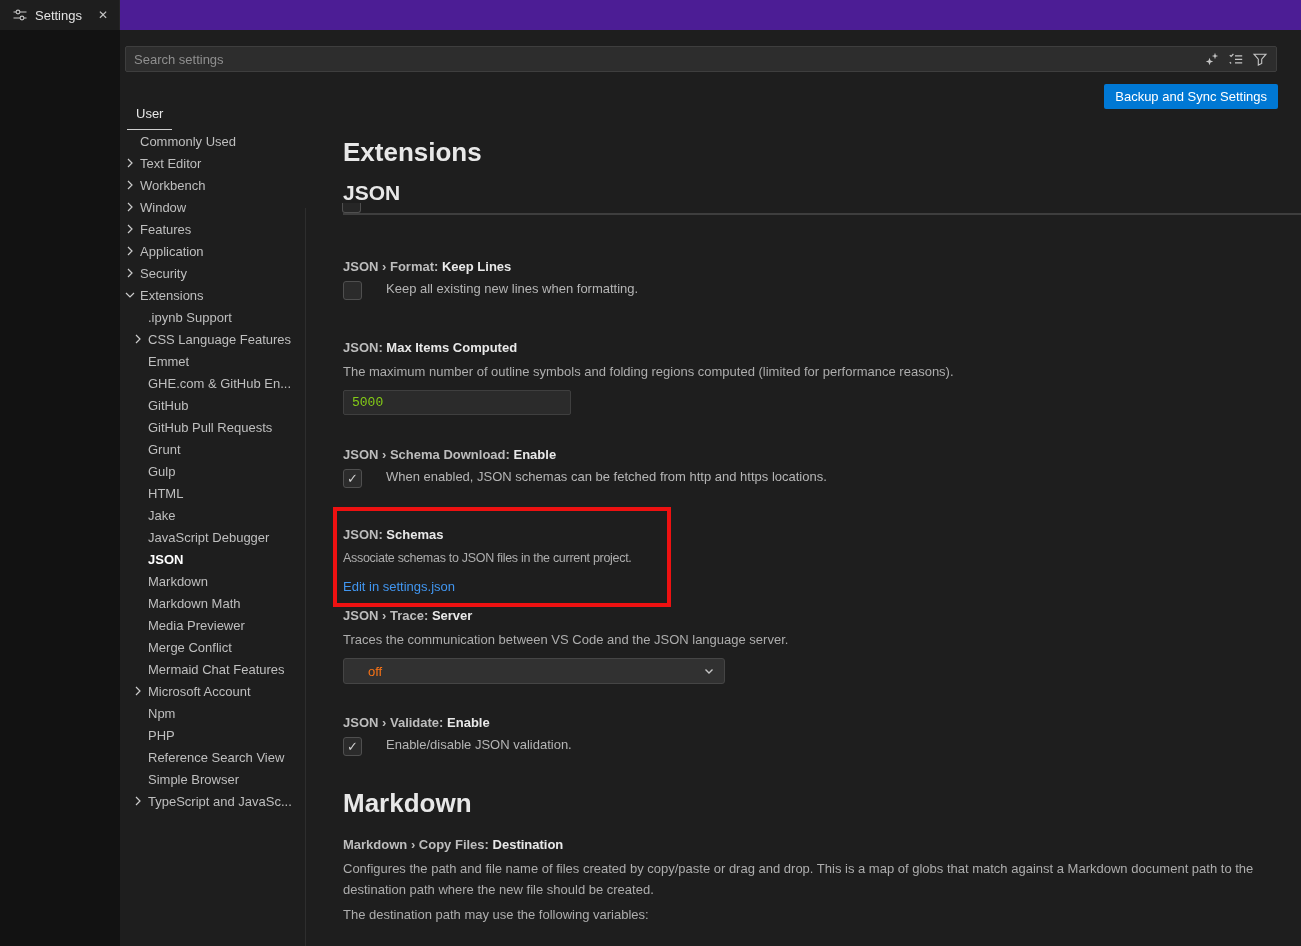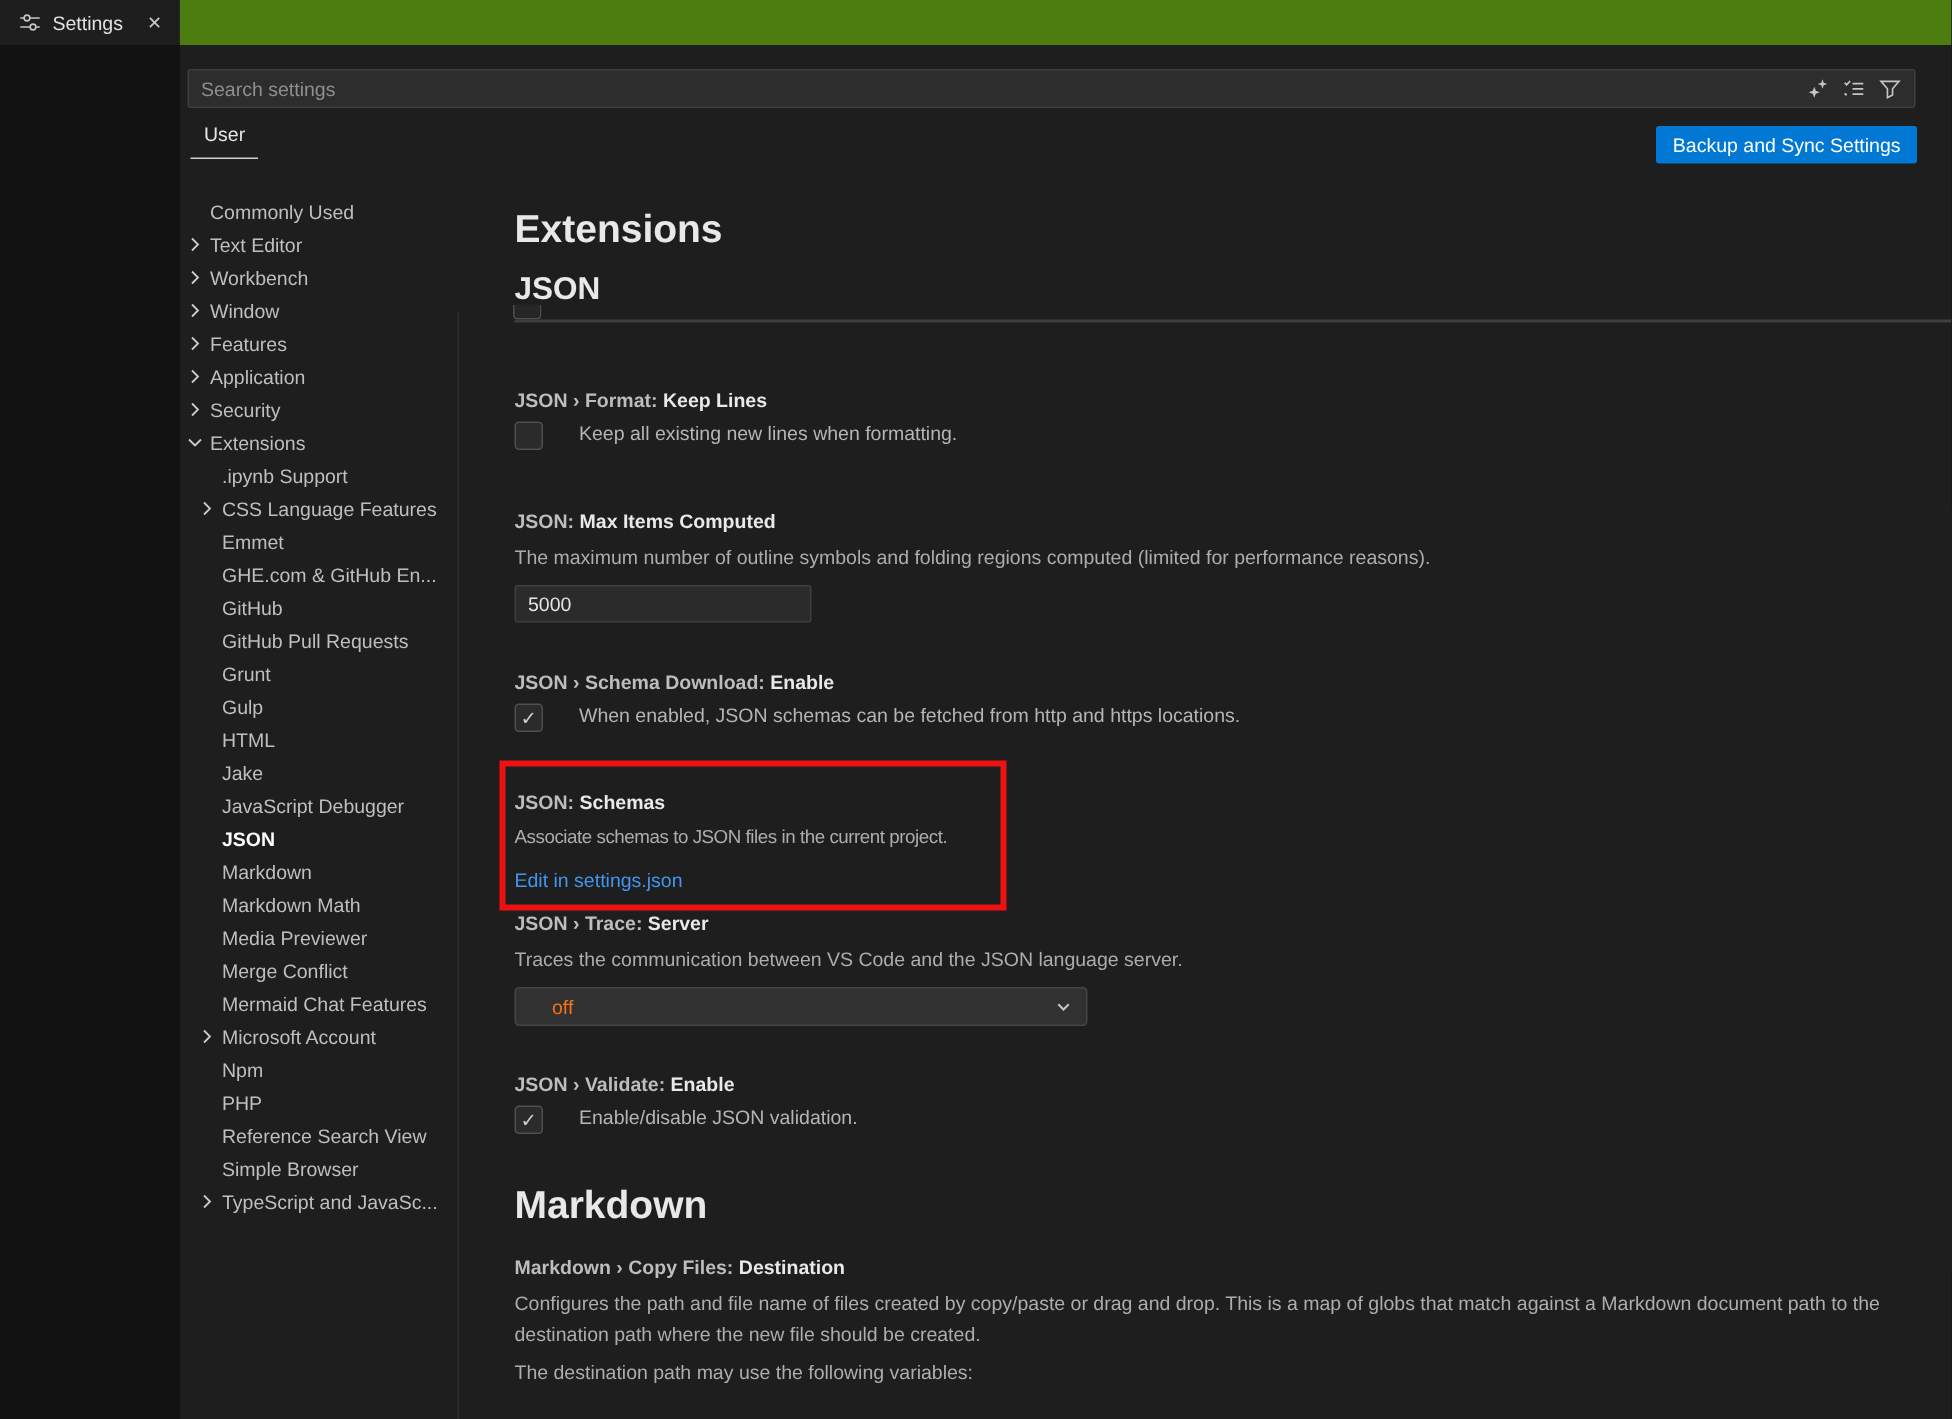--- a/index.html
+++ b/index.html
@@ -5,21 +5,21 @@
   * { box-sizing: border-box; }
   html,body { margin:0; padding:0; }
   body {
     width:1301px; height:946px; position:relative; overflow:hidden;
     background:#121212; color:#cccccc;
     font-family:"Liberation Sans", sans-serif; font-size:13px;
   }
   .surface { position:absolute; left:120px; top:30px; right:0; bottom:0; background:#1e1e1e; }
 
   
-  .tabbar { position:absolute; left:0; top:0; right:0; height:30px; background:#4d7c0f; }
+  .tabbar { position:absolute; left:0; top:0; right:0; height:30px; background:#4c1d95; }
   .tab {
     position:absolute; left:0; top:0; width:120px; height:30px; background:#1e1e1e;
     display:flex; align-items:center; padding:0 8px 0 12px; gap:7px;
     border-right:1px solid #252525; cursor:pointer;
   }
   .tab-label { color:#e2e2e2; flex:1; }
   .tab-close { color:#c5c5c5; font-size:12px; padding:1px 3px; border-radius:3px; }
   .icon16 { width:16px; height:16px; display:inline-block; color:#c5c5c5; flex:0 0 auto; }
 
   
@@ -31,21 +31,21 @@
   .search-input {
     flex:1; height:100%; background:transparent; border:none; outline:none;
     color:#cccccc; font-family:"Liberation Sans",sans-serif; font-size:13px; padding:15px 8px;
   }
   .search-input::placeholder { color:#8f8f8f; }
   .search-icons { display:flex; align-items:center; gap:8px; padding-right:8px; }
   .search-icons .icon16 { cursor:pointer; }
 
   
   .scope-tab {
-    position:absolute; left:127px; top:80px; padding:2px 9px 8px 9px;
+    position:absolute; left:127px; top:104px; padding:2px 9px 8px 9px;
     color:#e7e7e7; border-bottom:1.5px solid #cfcfcf; cursor:pointer;
   }
   .backup-btn {
     position:absolute; right:23px; top:84px; height:25px;
     background:var(--accent-blue,#0078d4); color:#ffffff; border:none; border-radius:2px;
     font-family:"Liberation Sans",sans-serif; font-size:13px; padding:0 11px; cursor:pointer;
   }
 
   
   .toc { position:absolute; left:122px; top:130px; width:188px; }
@@ -71,23 +71,23 @@
   .setting-prefix { color:#bdbdbd; font-weight:600; }
   .setting-name { color:#e9e9e9; font-weight:bold; }
   .setting-desc { margin-top:4px; color:#adadad; line-height:21px; }
   .check-row { margin-top:5px; display:flex; align-items:flex-start; gap:24px; height:19px; }
   .checkbox {
     width:19px; height:19px; border-radius:3px; background:#2b2b2b; border:1px solid #4f4f4f;
     display:flex; align-items:center; justify-content:center; color:#cfcfcf; font-size:13px; cursor:pointer;
   }
   .check-label { color:#b5b5b5; }
   .text-input {
-    margin-top:8px; display:block; width:198px; height:25px; background:#2b2b2b;
-    border:1px solid #3f3f3f; border-radius:2px; color:#e5e5e5; padding:0 8px;
-    font-family:Liberation Sans, sans-serif; font-size:13px; outline:none;
+    margin-top:8px; display:block; width:228px; height:25px; background:#2b2b2b;
+    border:1px solid #3f3f3f; border-radius:2px; color:#84cc16; padding:0 8px;
+    font-family:Liberation Mono, monospace; font-size:13px; outline:none;
   }
   .select {
     margin-top:8px; width:382px; height:26px; background:#313131; border:1px solid #454545;
     border-radius:3px; display:flex; align-items:center; padding:0 7px 0 24px;
     color:#f97316; cursor:pointer;
   }
   .select .sel-value { flex:1; }
   .red-box {
     margin:19px 0 0 -10px; width:338px; border:4px solid var(--highlight-red,#ee1111);
     padding:15px 6px 9px 6px;

